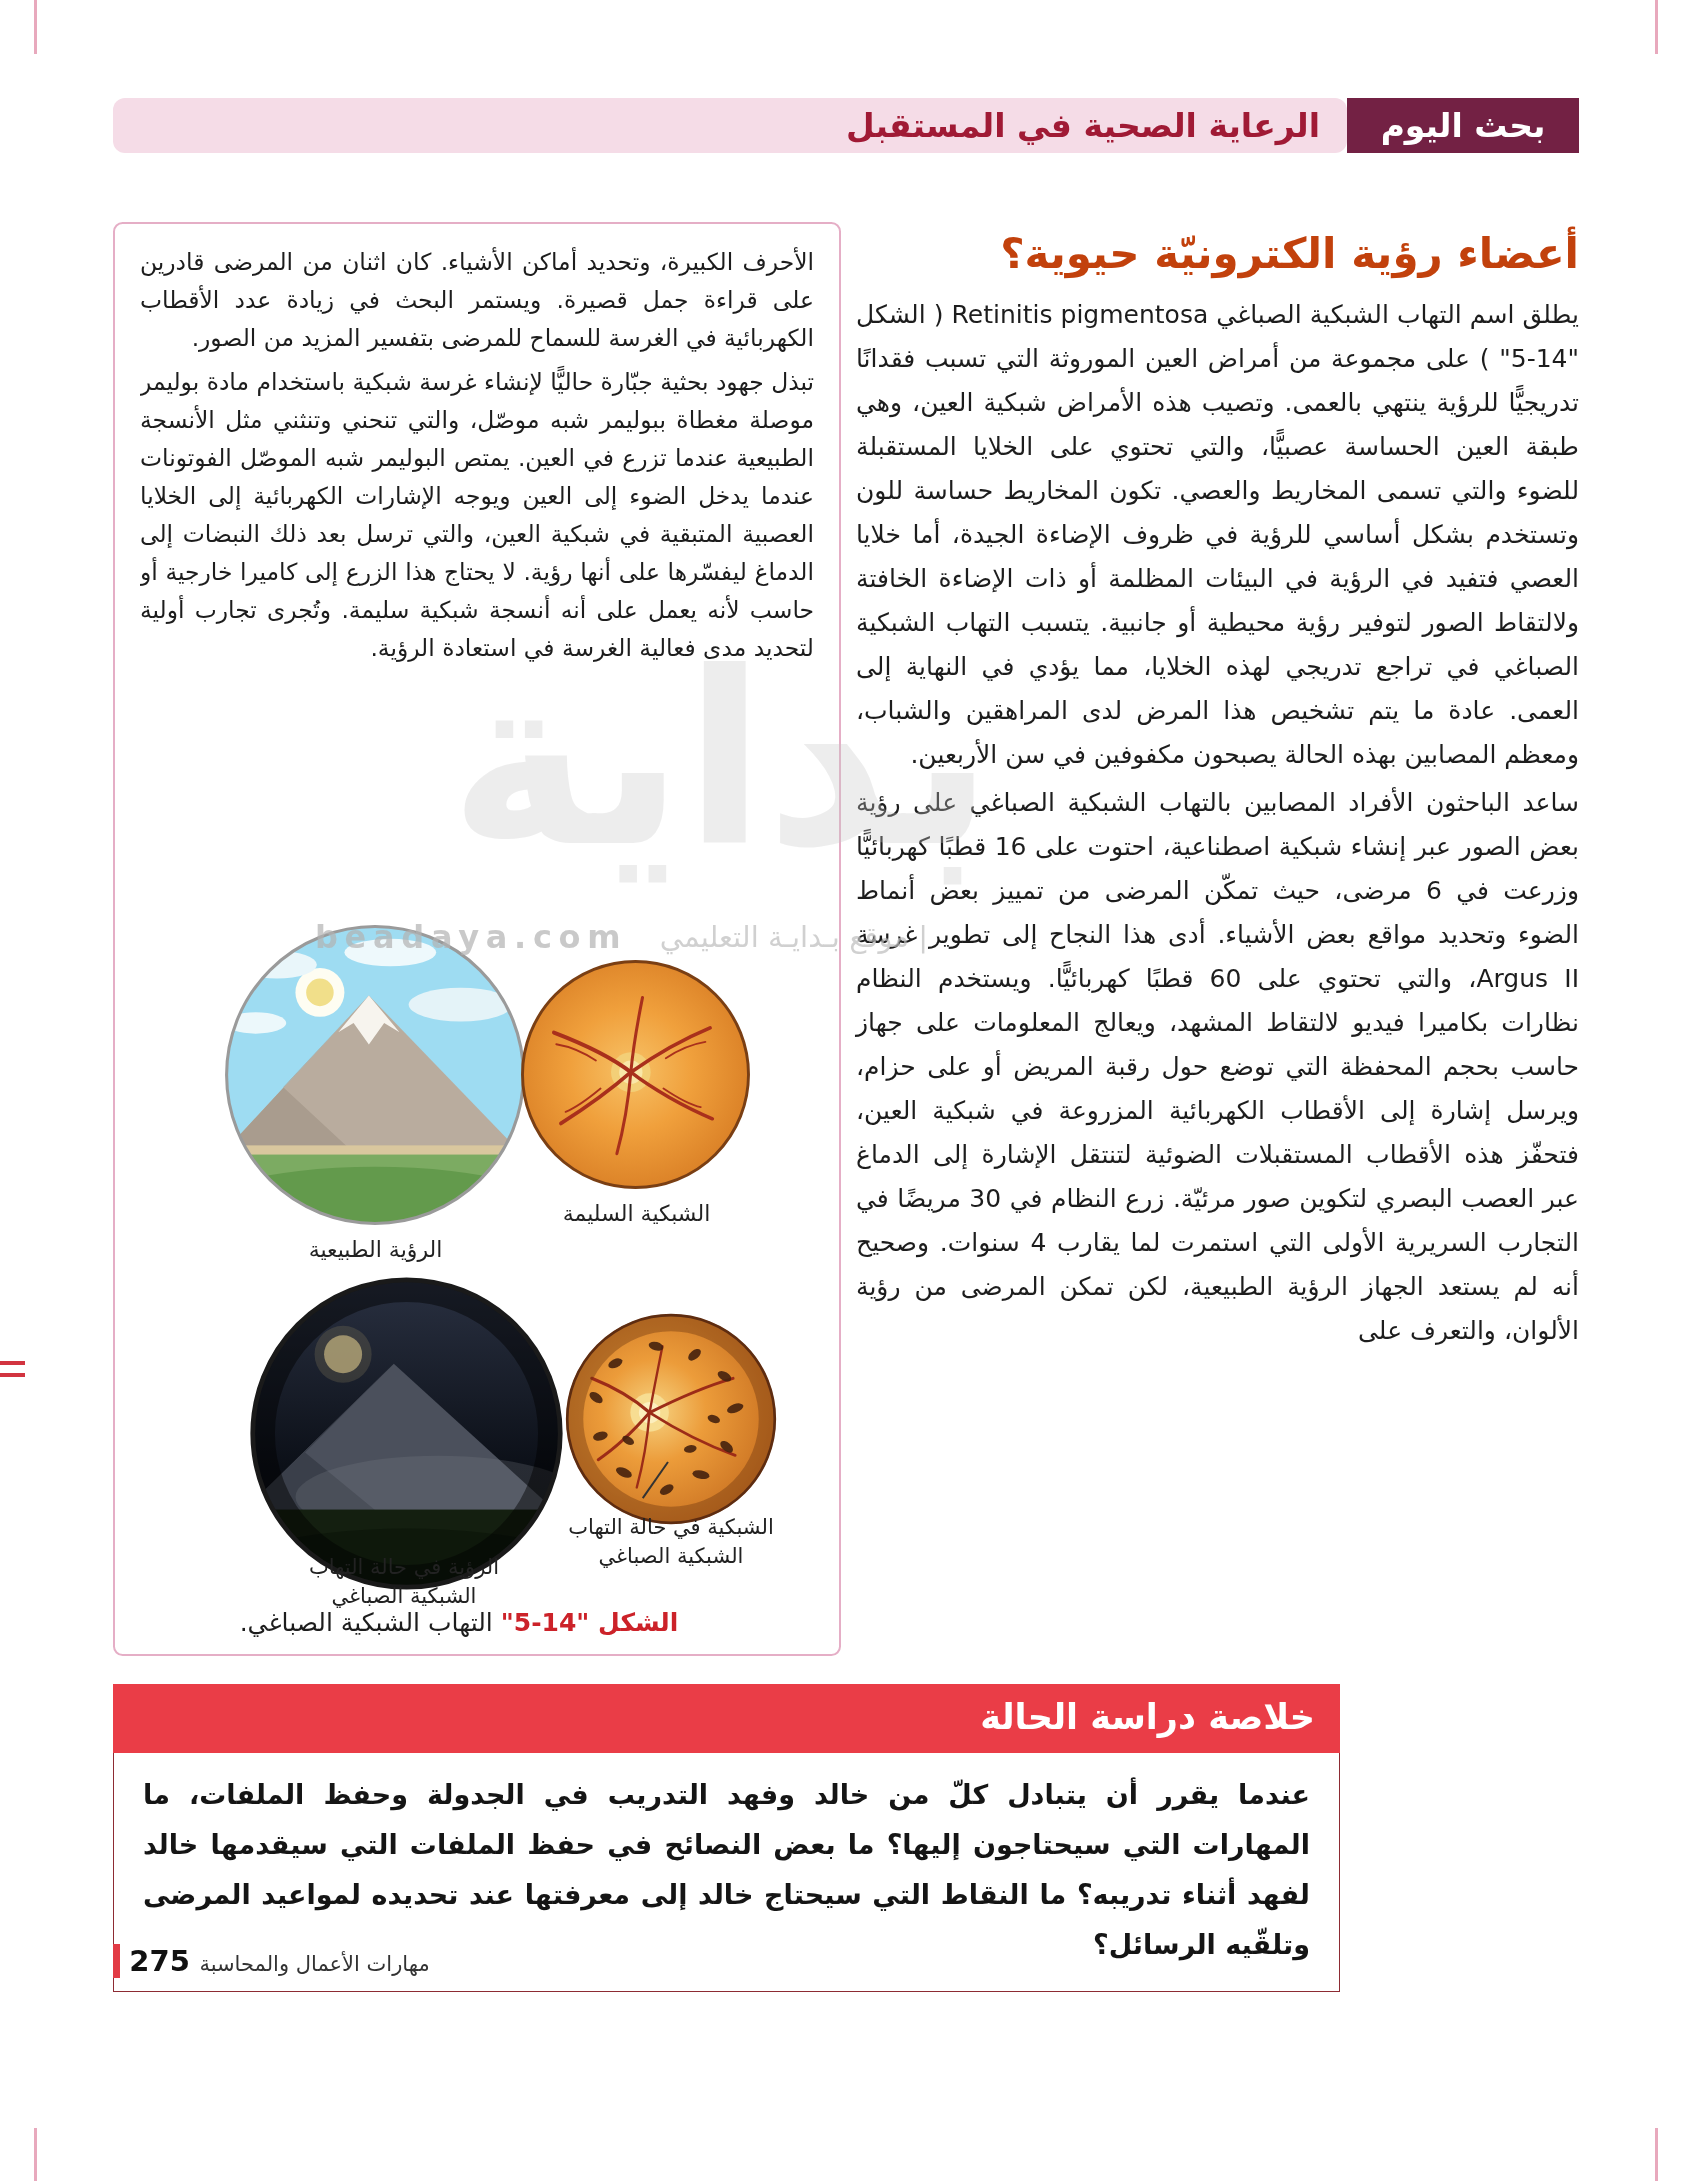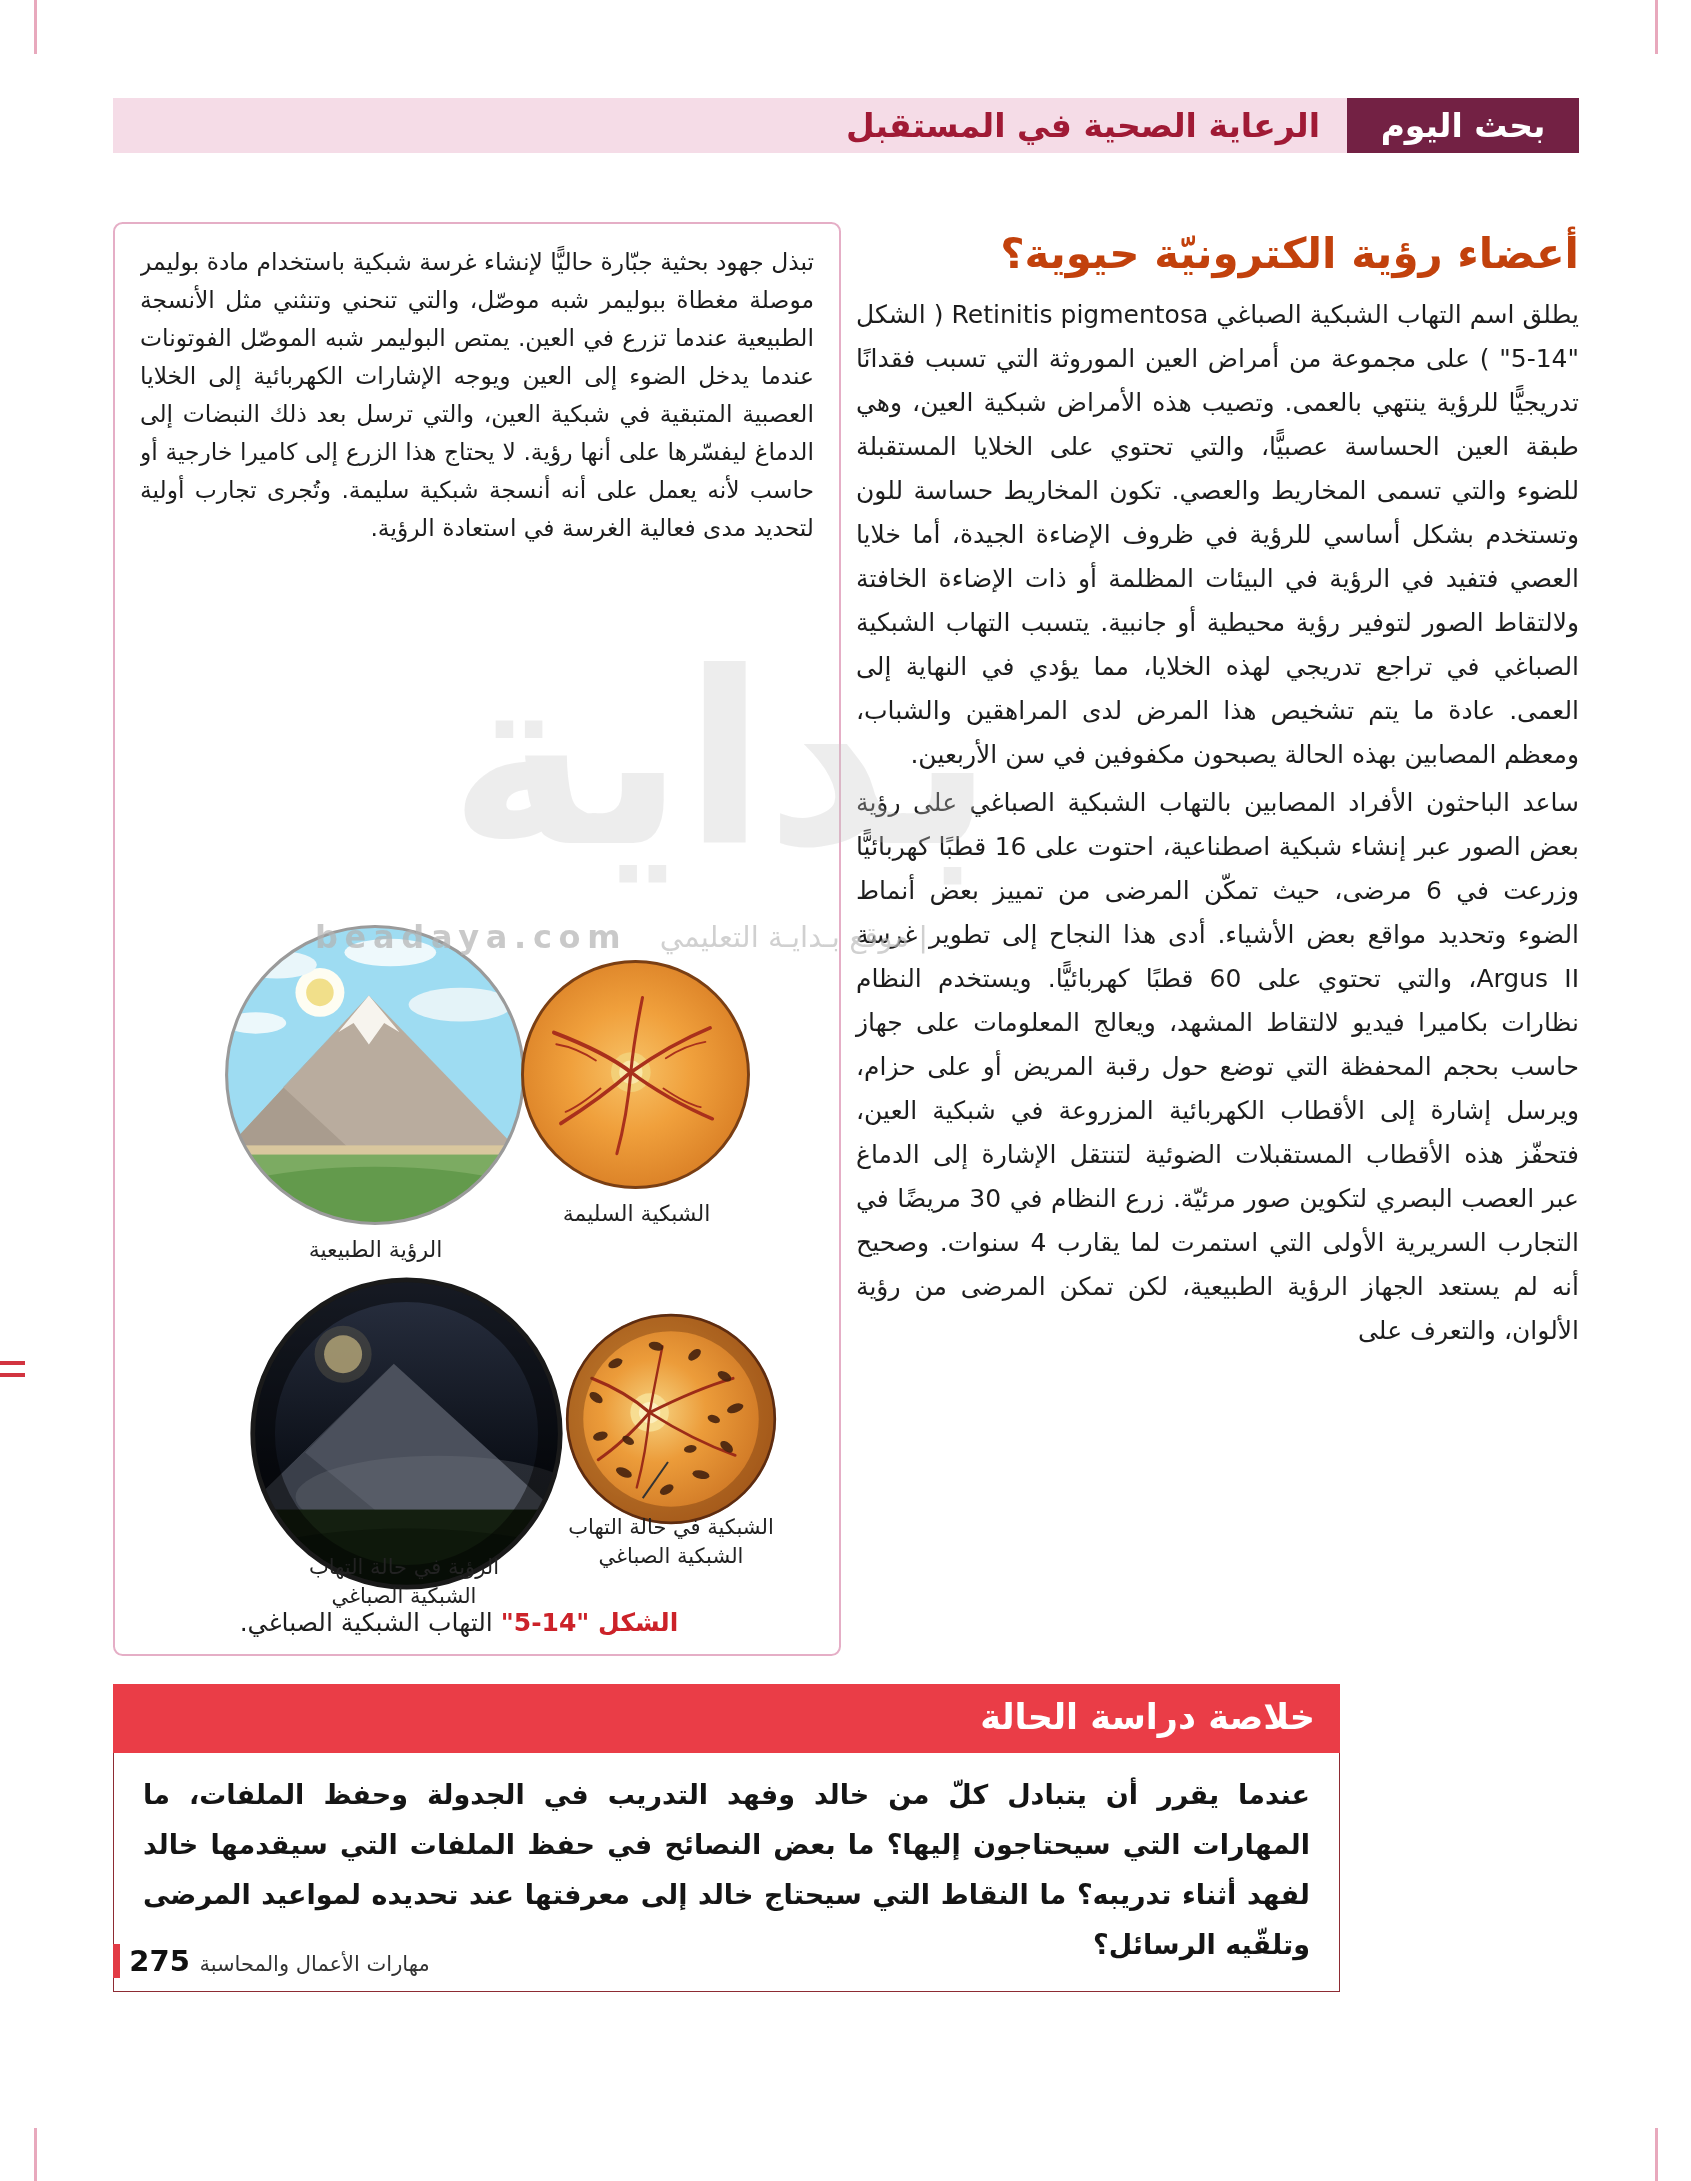--- a/index.html
+++ b/index.html
@@ -7,21 +7,21 @@
   body { font-family:"DejaVu Sans", sans-serif; }
   .page { position:relative; width:1692px; height:2181px; background:#ffffff; overflow:hidden; }
 
   
   .crop { position:absolute; width:2.9px; height:54px; background:#e8a9bd; }
   .edge-dash { position:absolute; left:0; width:25px; height:3.8px; background:#d23440; }
 
   
   .header { position:absolute; left:113px; top:98px; width:1466px; height:55px; display:flex; direction:rtl; }
   .header-badge { width:232px; background:#732144; color:#ffffff; font-size:33px; font-weight:bold; display:flex; align-items:center; justify-content:center; }
-  .header-strip { flex:1; background:#f5dce7; color:#a01a35; font-size:33px; font-weight:bold; line-height:55px; padding:0 27px; }
+  .header-strip { flex:1; background:#f5dce7; color:#a01a35; font-size:33px; font-weight:bold; line-height:55px; padding:0 27px;border-radius:12px; }
 
   
   .article { position:absolute; left:856px; top:229px; width:723px; direction:rtl; }
   .article h2 { font-size:42px; font-weight:bold; color:#c2410c; margin-bottom:15.3px; }
   .article p { font-size:25px; line-height:44px; text-align:justify; color:#1d1d1d; }
   .article p + p { margin-top:3.8px; }
 
   
   .sidebox { position:absolute; left:113px; top:222px; width:728px; height:1434px; border:2.9px solid #e5aec6; border-radius:9.6px; background:#ffffff; }
   .sidebox-text { position:absolute; top:19px; left:25px; right:25px; height:694px; overflow:hidden; direction:rtl; }
@@ -69,20 +69,21 @@
   </div>
 
   <div class="article">
     <h2>أعضاء رؤية الكترونيّة حيوية؟</h2>
     <p>يطلق اسم التهاب الشبكية الصباغي Retinitis pigmentosa ( الشكل "14-5" ) على مجموعة من أمراض العين الموروثة التي تسبب فقدانًا تدريجيًّا للرؤية ينتهي بالعمى. وتصيب هذه الأمراض شبكية العين، وهي طبقة العين الحساسة عصبيًّا، والتي تحتوي على الخلايا المستقبلة للضوء والتي تسمى المخاريط والعصي. تكون المخاريط حساسة للون وتستخدم بشكل أساسي للرؤية في ظروف الإضاءة الجيدة، أما خلايا العصي فتفيد في الرؤية في البيئات المظلمة أو ذات الإضاءة الخافتة ولالتقاط الصور لتوفير رؤية محيطية أو جانبية. يتسبب التهاب الشبكية الصباغي في تراجع تدريجي لهذه الخلايا، مما يؤدي في النهاية إلى العمى. عادة ما يتم تشخيص هذا المرض لدى المراهقين والشباب، ومعظم المصابين بهذه الحالة يصبحون مكفوفين في سن الأربعين.</p>
     <p>ساعد الباحثون الأفراد المصابين بالتهاب الشبكية الصباغي على رؤية بعض الصور عبر إنشاء شبكية اصطناعية، احتوت على 16 قطبًا كهربائيًّا وزرعت في 6 مرضى، حيث تمكّن المرضى من تمييز بعض أنماط الضوء وتحديد مواقع بعض الأشياء. أدى هذا النجاح إلى تطوير غرسة Argus II، والتي تحتوي على 60 قطبًا كهربائيًّا. ويستخدم النظام نظارات بكاميرا فيديو لالتقاط المشهد، ويعالج المعلومات على جهاز حاسب بحجم المحفظة التي توضع حول رقبة المريض أو على حزام، ويرسل إشارة إلى الأقطاب الكهربائية المزروعة في شبكية العين، فتحفّز هذه الأقطاب المستقبلات الضوئية لتنتقل الإشارة إلى الدماغ عبر العصب البصري لتكوين صور مرئيّة. زرع النظام في 30 مريضًا في التجارب السريرية الأولى التي استمرت لما يقارب 4 سنوات. وصحيح أنه لم يستعد الجهاز الرؤية الطبيعية، لكن تمكن المرضى من رؤية الألوان، والتعرف على</p>
   </div>
 
   <div class="sidebox">
     <div class="sidebox-text">
+      <p>الأحرف الكبيرة، وتحديد أماكن الأشياء. كان اثنان من المرضى قادرين على قراءة جمل قصيرة. ويستمر البحث في زيادة عدد الأقطاب الكهربائية في الغرسة للسماح للمرضى بتفسير المزيد من الصور.</p>
       <p>تبذل جهود بحثية جبّارة حاليًّا لإنشاء غرسة شبكية باستخدام مادة بوليمر موصلة مغطاة ببوليمر شبه موصّل، والتي تنحني وتنثني مثل الأنسجة الطبيعية عندما تزرع في العين. يمتص البوليمر شبه الموصّل الفوتونات عندما يدخل الضوء إلى العين ويوجه الإشارات الكهربائية إلى الخلايا العصبية المتبقية في شبكية العين، والتي ترسل بعد ذلك النبضات إلى الدماغ ليفسّرها على أنها رؤية. لا يحتاج هذا الزرع إلى كاميرا خارجية أو حاسب لأنه يعمل على أنه أنسجة شبكية سليمة. وتُجرى تجارب أولية لتحديد مدى فعالية الغرسة في استعادة الرؤية.</p>
     </div>
 
     <div class="photo" style="left:107px; top:698px;">
       <svg viewBox="0 0 200 200" width="306" height="306" aria-hidden="true">
         <defs>
             <clipPath id="cpN">
               <circle cx="100" cy="100" r="97"></circle>
             </clipPath>
           </defs>

